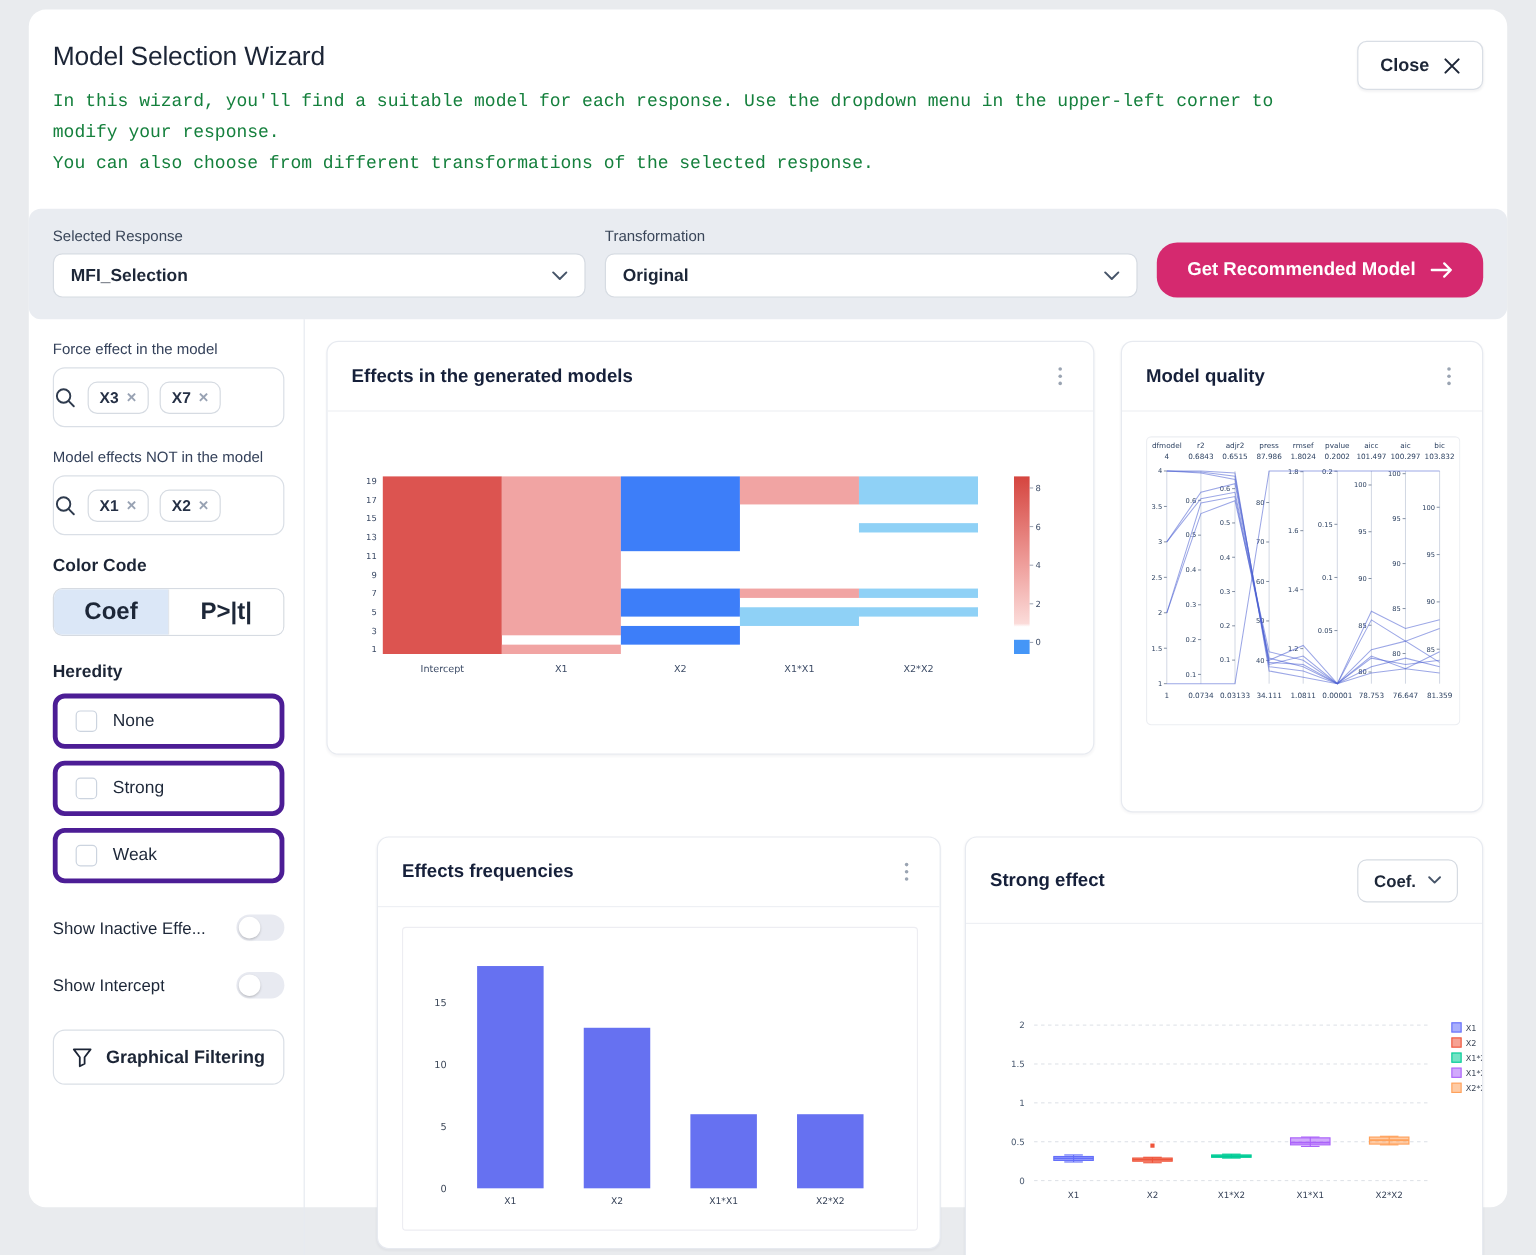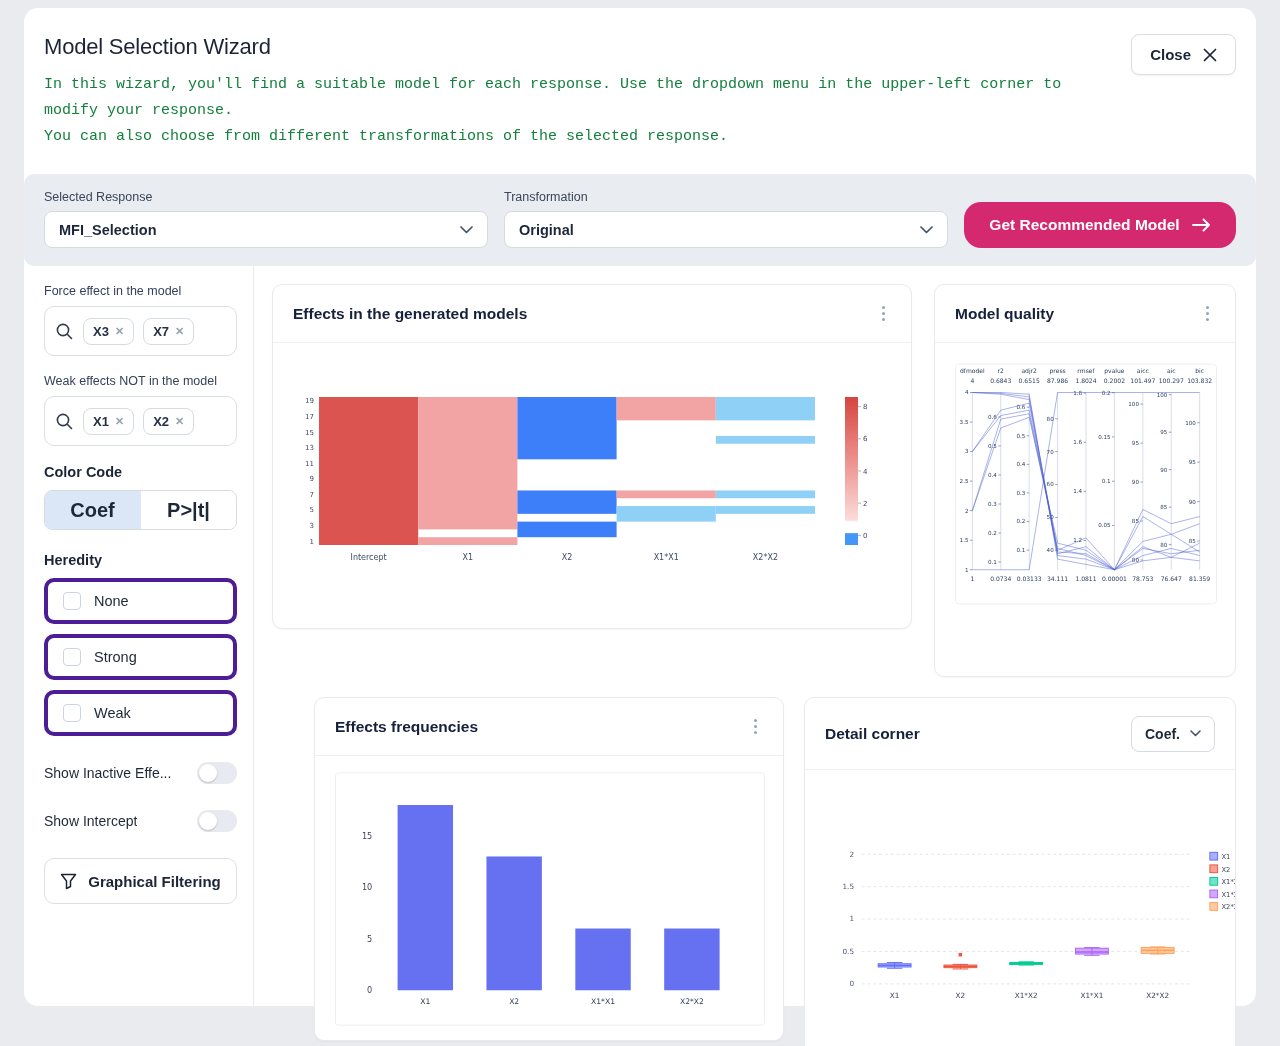--- a/index.html
+++ b/index.html
@@ -17,21 +17,21 @@
   .select-value { font-size:14.5px; font-weight:700; color:#1d2738; }
   .cta { height:46px; background:#d5296f; color:#fff; border:none; border-radius:17px; font-size:15.5px; font-weight:700; display:flex; align-items:center; justify-content:center; gap:12px; cursor:pointer; font-family:inherit; }
   
   .content { display:flex; height:824px; }
   .sidebar { width:230px; border-right:1px solid #e7eaf0; padding:16px 16px 0 20px; flex:none; }
   .charts { flex:1; padding:18px 20px 0 18px; display:flex; flex-direction:column; gap:20px; }
   .row1 { display:grid; grid-template-columns:1fr 302px; gap:22px; }
   .row2 { display:grid; grid-template-columns:470px 1fr; gap:20px; align-items:start;padding-left:42px; }
   
   .side-label { font-size:12.5px; color:#34415a; margin:2px 0 8px 0; }
-  .searchbox { border:1px solid #dadfe6; border-radius:10px; height:50px; display:flex; align-items:center; gap:9px; padding:0 10px; margin-bottom:18px; background:#fff; }
+  .searchbox { border:1px solid #dadfe6; border-radius:10px; height:50px; display:flex; align-items:center; gap:9px; padding:0 0; margin-bottom:18px; background:#fff; }
   .chip { display:flex; align-items:center; gap:6px; border:1px solid #d6dbe2; border-radius:8px; padding:5px 9px; font-size:13px; font-weight:700; color:#253045; cursor:pointer; }
   .chip-x { color:#98a2b3; font-size:11px; cursor:pointer; font-style:normal; }
   .side-heading { font-size:14.5px; font-weight:700; color:#1c2536; margin:6px 0 10px 0; }
   .segmented { display:flex; border:1px solid #d6dbe2; border-radius:8px; overflow:hidden; height:40px; margin-bottom:22px; }
   .seg { flex:1; display:flex; align-items:center; justify-content:center; font-size:20px; font-weight:600; color:#1d2738; background:#fff; cursor:pointer; }
   .seg.selected { background:#dbe7f7; }
   .seg + .seg { border-left:1px solid #e2e6ec; }
   .check-card { border:4px solid #4c1d95; border-radius:10px; height:46px; display:flex; align-items:center; gap:13px; padding:0 15px; margin-bottom:10px; font-size:14.5px; color:#1d2738; cursor:pointer; background:#fff; }
   .checkbox { width:18px; height:18px; border:1.5px solid #ccd4df; border-radius:4px; background:#fff; flex:none; }
   .toggle-row { display:flex; align-items:center; justify-content:space-between; margin:26px 0; font-size:14px; color:#1d2738; }
@@ -114,21 +114,21 @@
         <span class="chip">
             <span>X3</span>
             <i class="chip-x">✕</i>
           </span>
         <span class="chip">
             <span>X7</span>
             <i class="chip-x">✕</i>
           </span>
       </div>
 
-      <div class="side-label">Weak effects NOT in the model</div>
+      <div class="side-label">Model effects NOT in the model</div>
       <div class="searchbox">
         <svg width="19" height="19" viewBox="0 0 19 19">
             <circle cx="8" cy="8" r="5.6" fill="none" stroke="#2f3b4e" stroke-width="1.6"></circle>
             <line x1="12.3" y1="12.3" x2="16.5" y2="16.5" stroke="#2f3b4e" stroke-width="1.6" stroke-linecap="round"></line>
           </svg>
         <span class="chip">
             <span>X1</span>
             <i class="chip-x">✕</i>
           </span>
         <span class="chip">
@@ -420,21 +420,21 @@
                 <rect x="251.5" y="163.3846153846154" width="58" height="64.61538461538461" fill="#6671f1"></rect>
                 <text x="280.5" y="242" text-anchor="middle" font-size="8" fill="#333f55">X1*X1</text>
                 <rect x="344.5" y="163.3846153846154" width="58" height="64.61538461538461" fill="#6671f1"></rect>
                 <text x="373.5" y="242" text-anchor="middle" font-size="8" fill="#333f55">X2*X2</text>
               </svg>
           </div>
         </section>
 
         <section class="card card4">
           <div class="card-h detail-h">
-            <span class="card-title">Detail corner</span>
+            <span class="card-title">Strong effect</span>
             <span class="mini-select">
               <span>Coef.</span>
               <svg width="11" height="7" viewBox="0 0 11 7">
                   <polyline points="1,1 5.5,5.5 10,1" fill="none" stroke="#475569" stroke-width="1.6" stroke-linecap="round" stroke-linejoin="round"></polyline>
                 </svg>
             </span>
           </div>
           <div class="card-body">
             <svg id="box-svg" width="440" height="208" viewBox="0 0 455 215" style="margin-top:32px;">
                 <line x1="38" x2="378" y1="188" y2="188" stroke="#d9dde4" stroke-width="0.8" stroke-dasharray="3,3"></line>

